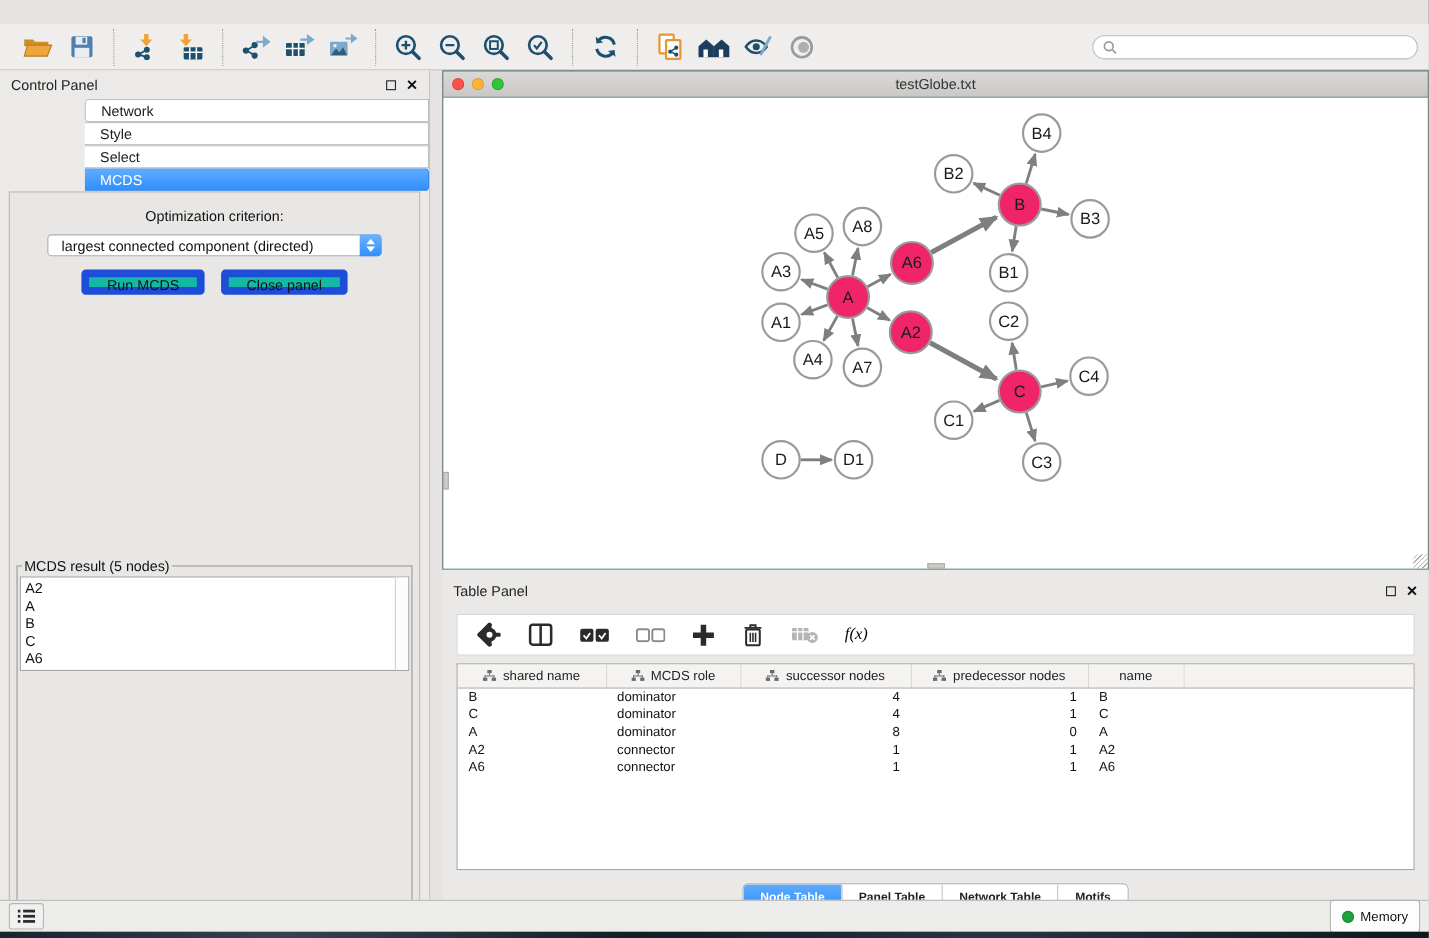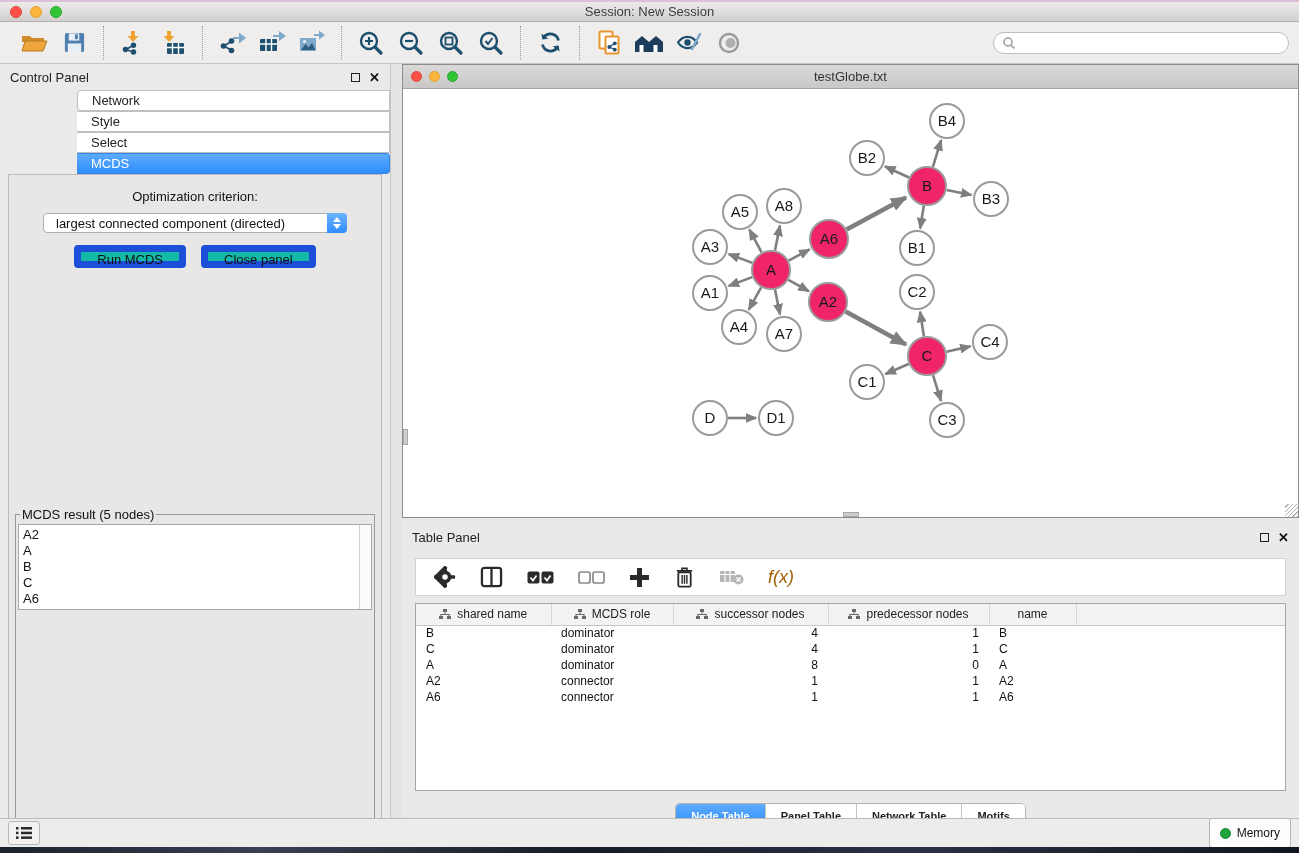--- a/index.html
+++ b/index.html
@@ -90,21 +90,21 @@
     background:#cfcdcb; border:1px solid #aaa8a6; }
   .net-resize { position:absolute; right:0; bottom:0; width:13px; height:13px;
     background:repeating-linear-gradient(135deg, transparent 0 2px, #b0aeac 2px 3px); }
 
   
   .table-panel { position:absolute; left:402px; top:518px; width:897px; height:300px;
     background:#ebe9e7; padding-top:6px; }
   .tp-toolbar { margin:8px 13px 0 13px; height:38px; background:#fff;
     border:1px solid #d5d3d1; display:flex; align-items:center; gap:24px; padding-left:18px; }
   .tp-icon { display:flex; align-items:center; justify-content:center; background:none; border:none; }
-  .fx-label { font-family:Liberation Sans, sans-serif; font-style:italic; font-size:18px; color:#a16207; }
+  .fx-label { font-family:Liberation Serif, serif; font-style:italic; font-size:15px; color:#000000; }
   .tp-table-wrap { margin:7px 13px 0 13px; height:188px; background:#fff;
     border:1px solid #a8a6a4; overflow:hidden; }
   table.node-table { border-collapse:collapse; width:100%; table-layout:fixed; }
   .node-table th { height:21px; background:#f4f3f2; border-bottom:1px solid #c8c6c4;
     border-right:1px solid #d8d6d4; font-weight:normal; font-size:12px; color:#222;
     text-align:center; overflow:hidden; white-space:nowrap; }
   .node-table th .th-inner { display:flex; align-items:center; justify-content:center; gap:6px; }
   .node-table th:last-child { border-right:none; }
   .node-table td { height:16px; font-size:12px; color:#111; padding:0 10px;
     white-space:nowrap; overflow:hidden; }
@@ -127,28 +127,20 @@
     padding:0 10px; font-size:12px; color:#111; font-family:"Liberation Sans", sans-serif; }
   .mem-dot { width:11px; height:11px; border-radius:50%; background:#1fa33c; border:1px solid #18862f; }
   .desktop-strip { position:absolute; left:0; right:0; bottom:0; height:6px;
     background:linear-gradient(90deg,#1a2230,#3a4050 20%,#151c28 45%,#2a3244 70%,#10161f); }
 </style>
 </head>
 <body>
 
 <div class="app">
 
-  <div class="titlebar">
-    <div class="traffic">
-      <span class="light red"></span>
-      <span class="light yellow"></span>
-      <span class="light green"></span>
-    </div>
-    <div class="titlebar-title">Session: New Session</div>
-  </div>
 
   <div class="toolbar">
     <button class="tb-btn">
       <svg width="27" height="24" viewBox="0 0 27 24">
           <path d="M1 5h8l2 2h12v4H1z" fill="#cf8c28"></path>
           <path d="M4 10h22l-4 10H1z" fill="#eda53c" stroke="#b87d20" stroke-width="1"></path>
         </svg>
     </button>
     <button class="tb-btn">
       <svg width="23" height="23" viewBox="0 0 24 24">

